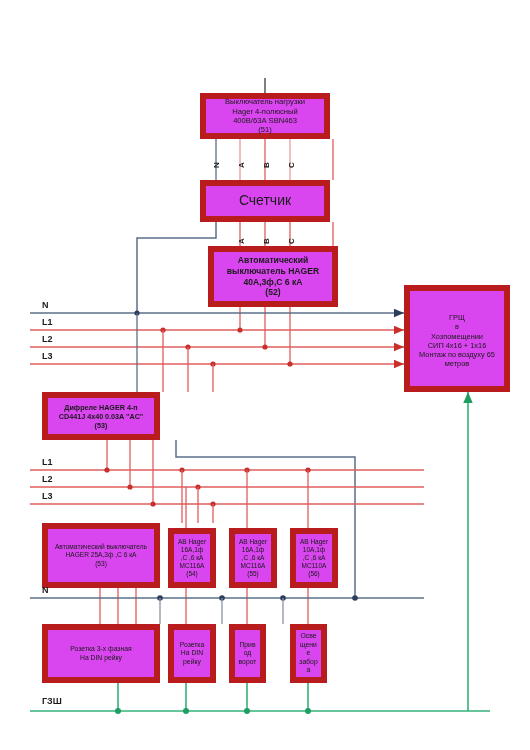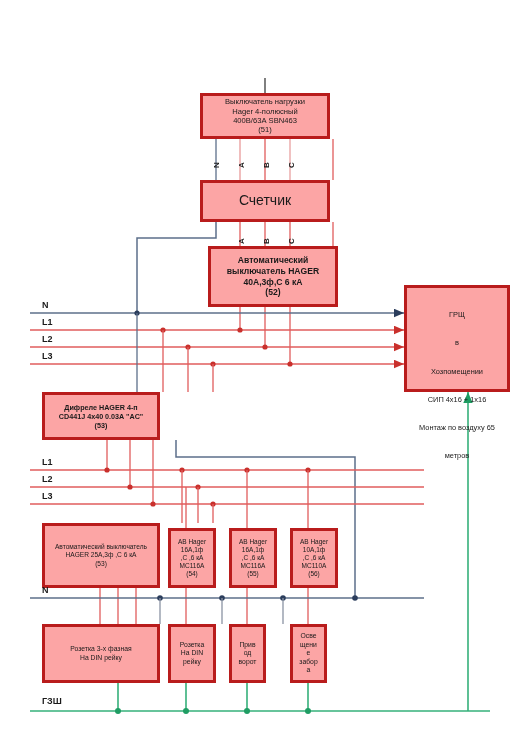--- a/index.html
+++ b/index.html
@@ -1,19 +1,19 @@
 <!DOCTYPE html>
 <html><head>
 <meta charset="utf-8">
 <style>
   html,body{margin:0;padding:0;background:#ffffff;}
   body{width:530px;height:750px;position:relative;overflow:hidden;
        font-family:"Liberation Sans","DejaVu Sans",sans-serif;color:#1a1a1a;}
   #canvas{position:absolute;left:0;top:0;width:530px;height:750px;}
-  .box{position:absolute;box-sizing:border-box;border:3px solid #b91c1c;background:#fca5a5;
+  .box{position:absolute;box-sizing:border-box;border:6px solid #b91c1c;background:#d946ef;
        display:flex;flex-direction:column;align-items:center;justify-content:center;
        text-align:center;z-index:5;}
   .box .ln{display:block;line-height:1.25;white-space:pre-wrap;}
   .lbl{position:absolute;z-index:6;background:transparent;white-space:nowrap;}
   .vlbl{position:absolute;z-index:6;white-space:nowrap;
         transform:rotate(-90deg);transform-origin:left top;}
   .topttl{position:absolute;z-index:6;text-align:center;white-space:pre;line-height:1.45;}
   svg{position:absolute;left:0;top:0;}
 </style>
 </head>
@@ -182,21 +182,21 @@
     <span class="ln">Счетчик</span>
   </div>
 
   <div class="box" style="left:208px;top:246px;width:130px;height:61px;font-size:8.6px;font-weight:bold;">
     <span class="ln">Автоматический</span>
     <span class="ln">выключатель HAGER</span>
     <span class="ln">40А,3ф,С 6 кА</span>
     <span class="ln">(52)</span>
   </div>
 
-  <div class="box" style="left:404px;top:285px;width:106px;height:107px;font-size:7.4px;justify-content:flex-start;padding-top:22px;gap:19px;">
+  <div class="box" style="left:404px;top:285px;width:106px;height:107px;font-size:7.4px;justify-content:flex-start;padding-top:22px;">
     <span class="ln">ГРЩ</span>
     <span class="ln">в</span>
     <span class="ln">Хозпомещении</span>
     <span class="ln">СИП 4х16 + 1х16</span>
     <span class="ln">Монтаж по воздуху 65</span>
     <span class="ln">метров</span>
   </div>
 
   <div class="box" style="left:42px;top:392px;width:118px;height:48px;font-size:7.2px;font-weight:bold;">
     <span class="ln">Дифреле HAGER 4-п</span>

